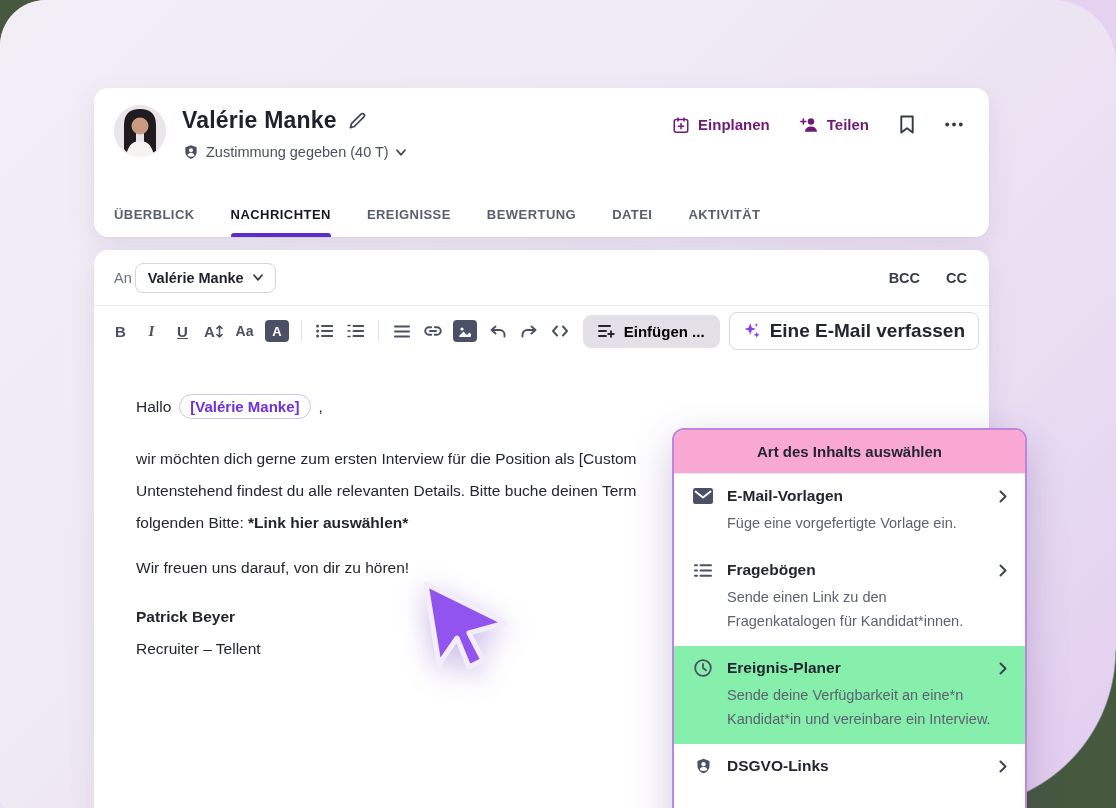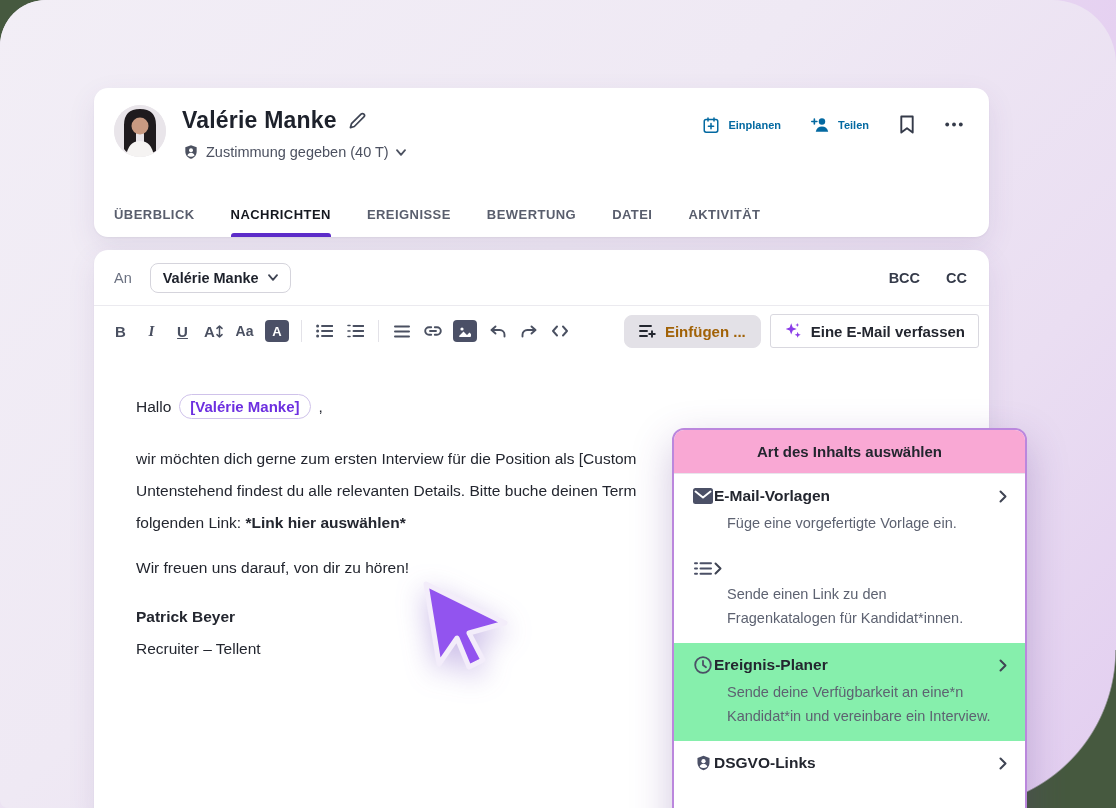--- a/index.html
+++ b/index.html
@@ -33,65 +33,65 @@
   .card{
     position:absolute;background:#fff;border-radius:14px;
     box-shadow:0 1px 2px rgba(42,30,70,.05),0 10px 28px rgba(84,60,130,.10);
   }
   
   .header-card{left:94px;top:88px;width:895px;height:149px;}
   .avatar{position:absolute;left:20px;top:17px;width:52px;height:52px;border-radius:50%;overflow:hidden;background:#e9e5ea;}
   .candidate-name{position:absolute;left:88px;top:19px;font-size:23px;font-weight:700;color:#1d212b;letter-spacing:.2px;display:flex;align-items:center;gap:12px;}
   .edit-pencil{color:#3e4453;display:inline-flex;cursor:pointer;}
   .consent{position:absolute;left:89px;top:56px;display:flex;align-items:center;gap:7px;font-size:14.5px;color:#4c5160;cursor:pointer;}
-  .header-actions{position:absolute;right:26px;top:27px;display:flex;align-items:center;gap:30px;color:#0369a1;font-size:11px;font-weight:600;}
+  .header-actions{position:absolute;right:26px;top:27px;display:flex;align-items:center;gap:30px;color:#701a75;font-size:15px;font-weight:600;}
   .action-btn{display:flex;align-items:center;gap:8px;cursor:pointer;}
   .icon-btn{display:flex;align-items:center;cursor:pointer;color:#343a49;}
   .tabs{position:absolute;left:20px;right:10px;bottom:0;height:48px;display:flex;gap:36px;align-items:flex-end;}
   .tab{position:relative;padding:0 0 15px 0;font-size:13px;font-weight:700;letter-spacing:.45px;color:#595e6d;cursor:pointer;}
   .tab.active{color:#15181f;}
   .tab .tab-underline{position:absolute;left:0;right:0;bottom:0;height:4px;border-radius:3px 3px 0 0;background:#5d2cc9;}
   
   .compose-card{left:94px;top:250px;width:895px;height:572px;border-radius:14px;overflow:hidden;}
   .row-to{height:55px;display:flex;align-items:center;padding:0 22px 0 20px;border-bottom:1px solid #ebeaef;}
-  .to-label{color:#6a7080;font-size:14.5px;margin-right:18px;}
+  .to-label{color:#6a7080;font-size:14.5px;margin-right:3px;}
   .recipient-pill{display:flex;align-items:center;gap:9px;border:1px solid #d5d4dc;border-radius:8px;padding:6px 12px;font-size:14.5px;font-weight:700;color:#1d212b;cursor:pointer;background:#fff;}
   .cc-group{margin-left:auto;display:flex;gap:26px;font-size:14.5px;font-weight:600;color:#343a49;}
   .cc-group span{cursor:pointer;}
   .row-subject{height:59px;display:flex;align-items:center;padding:0 20px;border-bottom:1px solid #ebeaef;}
   .subject-text{color:#9aa0ad;font-size:15px;}
   .row-toolbar{height:50px;display:flex;align-items:center;padding:0 10px 0 12px;}
   .tb{display:flex;align-items:center;gap:2px;color:#4a5061;}
   .tb-item{width:29px;height:30px;display:flex;align-items:center;justify-content:center;border-radius:5px;cursor:pointer;font-size:15px;font-weight:600;}
   .tb-item.letter-b{font-weight:800;}
   .tb-item.letter-i{font-style:italic;font-family:"Liberation Serif","DejaVu Serif",serif;}
   .tb-item.letter-u{text-decoration:underline;}
   .tb-chip{background:#4b5066;color:#fff;width:24px;height:22px;border-radius:4px;display:flex;align-items:center;justify-content:center;font-size:13px;font-weight:700;cursor:pointer;margin:0 4px;}
   .tb-divider{width:1px;height:22px;background:#e3e2e8;margin:0 6px;}
   .toolbar-right{margin-left:auto;display:flex;align-items:center;gap:9px;}
-  .insert-btn{display:flex;align-items:center;gap:9px;background:#e3e1e7;border:1px solid #e3e1e7;border-radius:8px;padding:7px 14px;font-size:15px;font-weight:600;color:#a16207;cursor:pointer;}
-  .ai-btn{display:flex;align-items:center;gap:9px;background:#fff;border:1px solid #d9d8df;border-radius:3px;padding:7px 13px;font-size:15px;font-weight:600;color:#23262f;cursor:pointer;}
+  .insert-btn{display:flex;align-items:center;gap:9px;background:#e3e1e7;border:1px solid #e3e1e7;border-radius:8px;padding:7px 14px;font-size:15px;font-weight:600;color:#000000;cursor:pointer;}
+  .ai-btn{display:flex;align-items:center;gap:9px;background:#fff;border:1px solid #d9d8df;border-radius:8px;padding:7px 13px;font-size:19px;font-weight:600;color:#23262f;cursor:pointer;}
   .email-body{padding:26px 20px 0 42px;font-size:15.5px;color:#23262f;}
   .greeting{display:flex;align-items:center;gap:8px;margin:12px 0 24px 0;}
   .merge-token{color:#6d2fe0;font-weight:600;border:1.5px solid #cfc2ea;border-radius:999px;padding:3px 10px;font-size:15px;cursor:pointer;}
   .para{line-height:32px;white-space:nowrap;overflow:hidden;}
   .para.space-top{margin-top:13px;}
   .sig-name{font-weight:700;margin-top:17px;line-height:32px;}
   .sig-role{line-height:32px;}
   .b{font-weight:700;}
   
   .popup{
     position:absolute;left:672px;top:428px;width:351px;height:420px;
     background:#fff;border:2px solid #bb87dd;border-radius:12px;
     box-shadow:0 14px 40px rgba(90,50,140,.28);overflow:hidden;
   }
   .popup-header{background:#f9a8d4;text-align:center;font-size:15px;font-weight:700;color:#23262f;padding:13px 10px;border-bottom:1px solid #e8e6ec;}
   .popup-item{padding:13px 18px 13px 18px;cursor:pointer;}
   .popup-item.highlighted{background:#86efac;}
-  .pi-row{display:flex;align-items:center;}
+  .pi-row{display:flex;align-items:center;gap:13px;}
   .pi-icon{width:22px;display:flex;justify-content:center;color:#454b60;flex:none;}
   .pi-label{font-size:15.5px;font-weight:600;color:#23262f;flex:1;}
   .pi-chevron{color:#3f4453;flex:none;display:flex;}
   .pi-desc{margin:6px 0 0 35px;font-size:14.5px;color:#5d6271;line-height:24px;max-width:270px;}
   
   .cursor-arrow{position:absolute;left:413px;top:572px;width:100px;height:104px;filter:drop-shadow(0 8px 14px rgba(110,70,190,.35));}
   svg{display:block;}
 </style>
 </head>
 <body>
@@ -273,21 +273,21 @@
       </div>
     </div>
     <div class="email-body">
       <div class="greeting">
         <span>Hallo</span>
         <span class="merge-token">[Valérie Manke]</span>
         <span>,</span>
       </div>
       <div class="para">wir möchten dich gerne zum ersten Interview für die Position als [Custom</div>
       <div class="para">Untenstehend findest du alle relevanten Details. Bitte buche deinen Term</div>
-      <div class="para"><span>folgenden Link: </span><span class="b">*Link hier auswählen*</span></div>
+      <div class="para"><span>folgenden Bitte: </span><span class="b">*Link hier auswählen*</span></div>
       <div class="para space-top">Wir freuen uns darauf, von dir zu hören!</div>
       <div class="sig-name">Patrick Beyer</div>
       <div class="sig-role">Recruiter – Tellent</div>
     </div>
   </div>
 
   <div class="cursor-arrow">
     <svg width="100" height="104" viewBox="0 0 100 104">
       <path d="M13 12 L92 51 L56 61 L70 88 L56 95 L44 66 L26 92 Z" fill="#9254ef" stroke="#f3edfa" stroke-width="5" stroke-linejoin="round"></path>
     </svg>
@@ -315,20 +315,21 @@
     </div>
 
     <div class="popup-item">
       <div class="pi-row">
         <span class="pi-icon">
           <svg width="18" height="15" viewBox="0 0 18 15">
               <path d="M1 2.2h2M1 7.5h2M1 12.8h2" stroke="#4b5066" stroke-width="2" stroke-linecap="round"></path>
               <path d="M6.5 2.2H17M6.5 7.5H17M6.5 12.8H17" stroke="#4b5066" stroke-width="2" stroke-linecap="round"></path>
             </svg>
         </span>
+        <span class="pi-label">Fragebögen</span>
         <span class="pi-chevron">
             <svg width="8" height="13" viewBox="0 0 8 13" fill="none" stroke="currentColor" stroke-width="2" stroke-linecap="round" stroke-linejoin="round">
               <path d="M1.5 1.5 6.5 6.5 1.5 11.5"></path>
             </svg>
           </span>
       </div>
       <div class="pi-desc">Sende einen Link zu den Fragenkatalogen für Kandidat*innen.</div>
     </div>
 
     <div class="popup-item highlighted">

